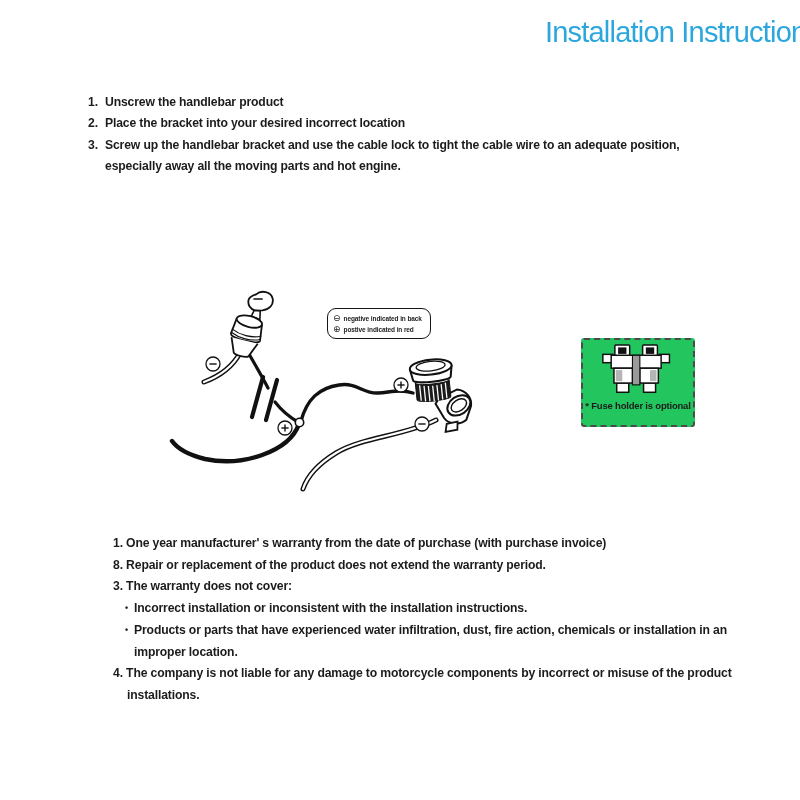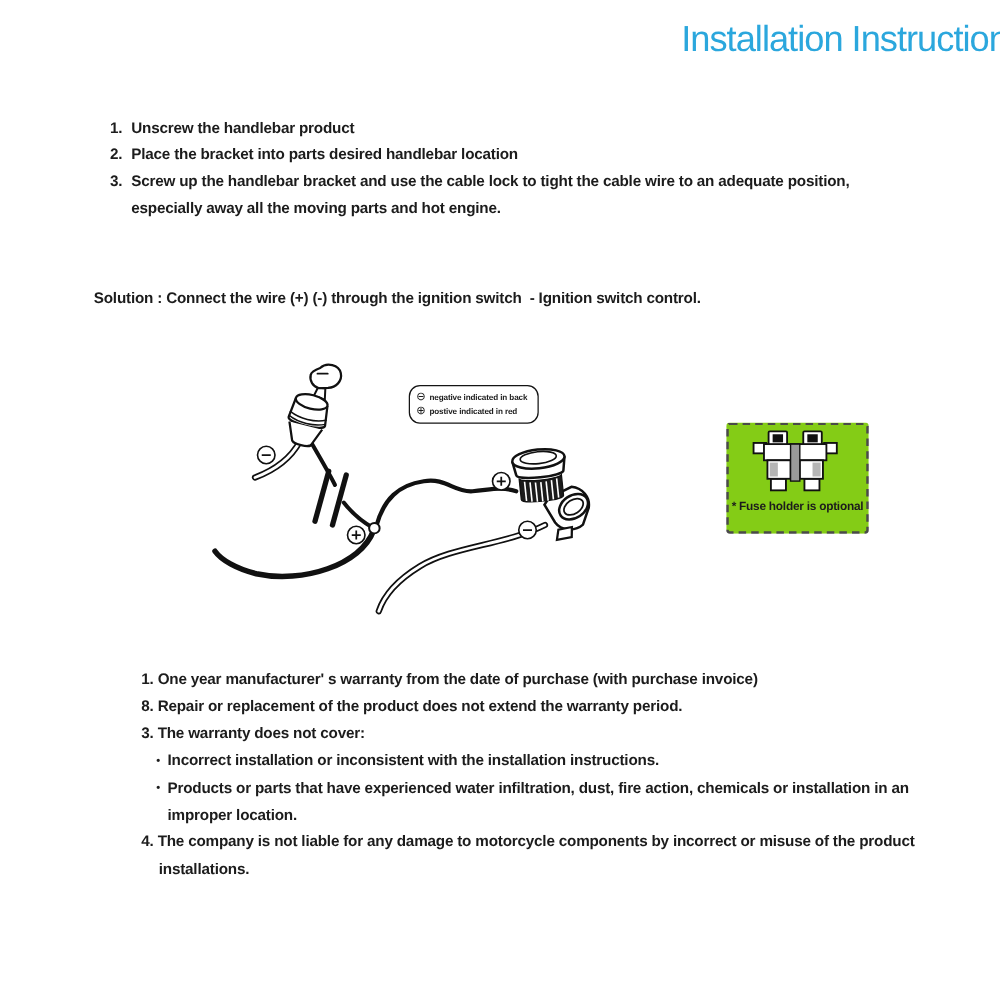--- a/index.html
+++ b/index.html
@@ -26,21 +26,21 @@
   .legend-box{
     position:absolute;left:327px;top:33px;width:104px;height:31px;box-sizing:border-box;
     border:1.5px solid #141414;border-radius:9px;background:#fff;
     display:flex;flex-direction:column;justify-content:center;gap:2px;padding:2px 3px 2px 5px;
   }
   .legend-row{display:flex;align-items:center;gap:3px;white-space:nowrap;}
   .legend-sym{font-family:"DejaVu Sans",sans-serif;font-size:9px;line-height:1;}
   .legend-txt{font-size:6.5px;font-weight:bold;letter-spacing:-0.1px;}
   .fuse-box{
     position:absolute;left:581px;top:63px;width:114px;height:89px;box-sizing:border-box;
-    border:2px dashed #4a4a4a;border-radius:3px;background:#84cc16;
+    border:2px dashed #4a4a4a;border-radius:3px;background:#22c55e;
     display:flex;flex-direction:column;align-items:center;justify-content:flex-start;padding-top:4px;
   }
   .fuse-note{font-size:9.5px;font-weight:bold;letter-spacing:-0.2px;margin-top:2px;}
   
   .warranty{position:absolute;left:113px;top:533px;width:632px;font-size:12.2px;font-weight:bold;letter-spacing:-0.15px;line-height:21.7px;}
   .w-item{padding-left:14px;text-indent:-14px;}
   .w-bullet{display:flex;gap:6px;padding-left:12px;}
   .w-bullet .bdot{flex:0 0 auto;font-size:9px;line-height:21.7px;}
   svg .ln{stroke:#111;fill:none;stroke-linecap:round;}
   svg .outline{stroke:#111;fill:#fff;}
@@ -52,29 +52,28 @@
 
   <h1 class="title">Installation Instructions</h1>
 
   <div class="steps">
     <div class="step">
       <span class="num">1.</span>
       <span class="txt">Unscrew the handlebar product</span>
     </div>
     <div class="step">
       <span class="num">2.</span>
-      <span class="txt">Place the bracket into parts desired handlebar location</span>
+      <span class="txt">Place the bracket into your desired incorrect location</span>
     </div>
     <div class="step">
       <span class="num">3.</span>
       <span class="txt">Screw up the handlebar bracket and use the cable lock to tight the cable wire to an adequate position, especially away all the moving parts and hot engine.</span>
     </div>
   </div>
 
-  <p class="solution">Solution : Connect the wire (+) (-) through the ignition switch  - Ignition switch control.</p>
 
   <div class="diagram">
     <svg class="main" width="800" height="240" viewBox="0 275 800 240">
 
       <g>
         <path class="ln" d="M240,353 C233,366 220,376 204,382" stroke-width="5"></path>
         <path d="M240,353 C233,366 220,376 204,382" stroke="#fff" fill="none" stroke-width="2.2" stroke-linecap="round"></path>
       </g>
       <path class="ln" d="M249,354 C257,368 263,378 268,388" stroke-width="3.2"></path>
       <path class="ln" d="M275,402 C282,411 291,418 298,422" stroke-width="3.2"></path>

